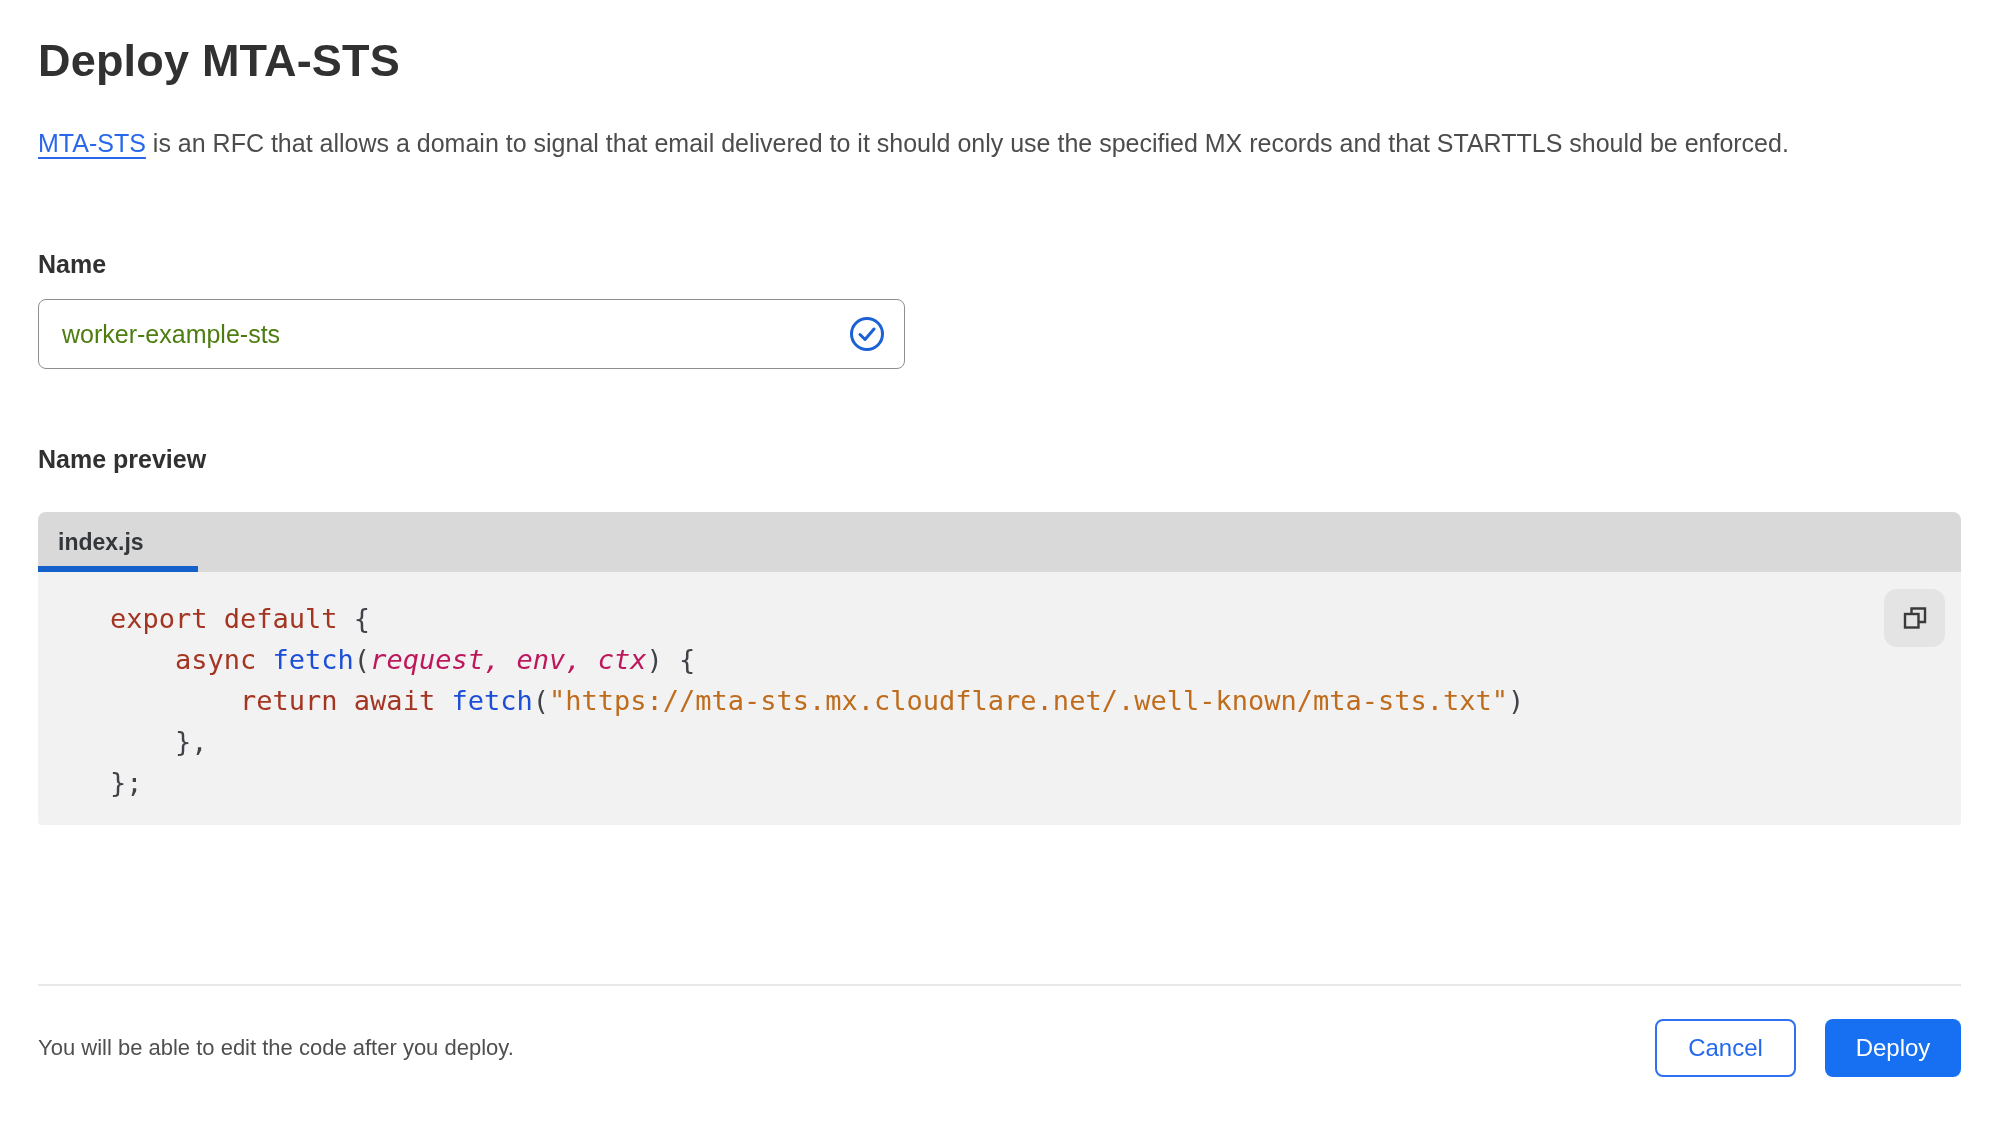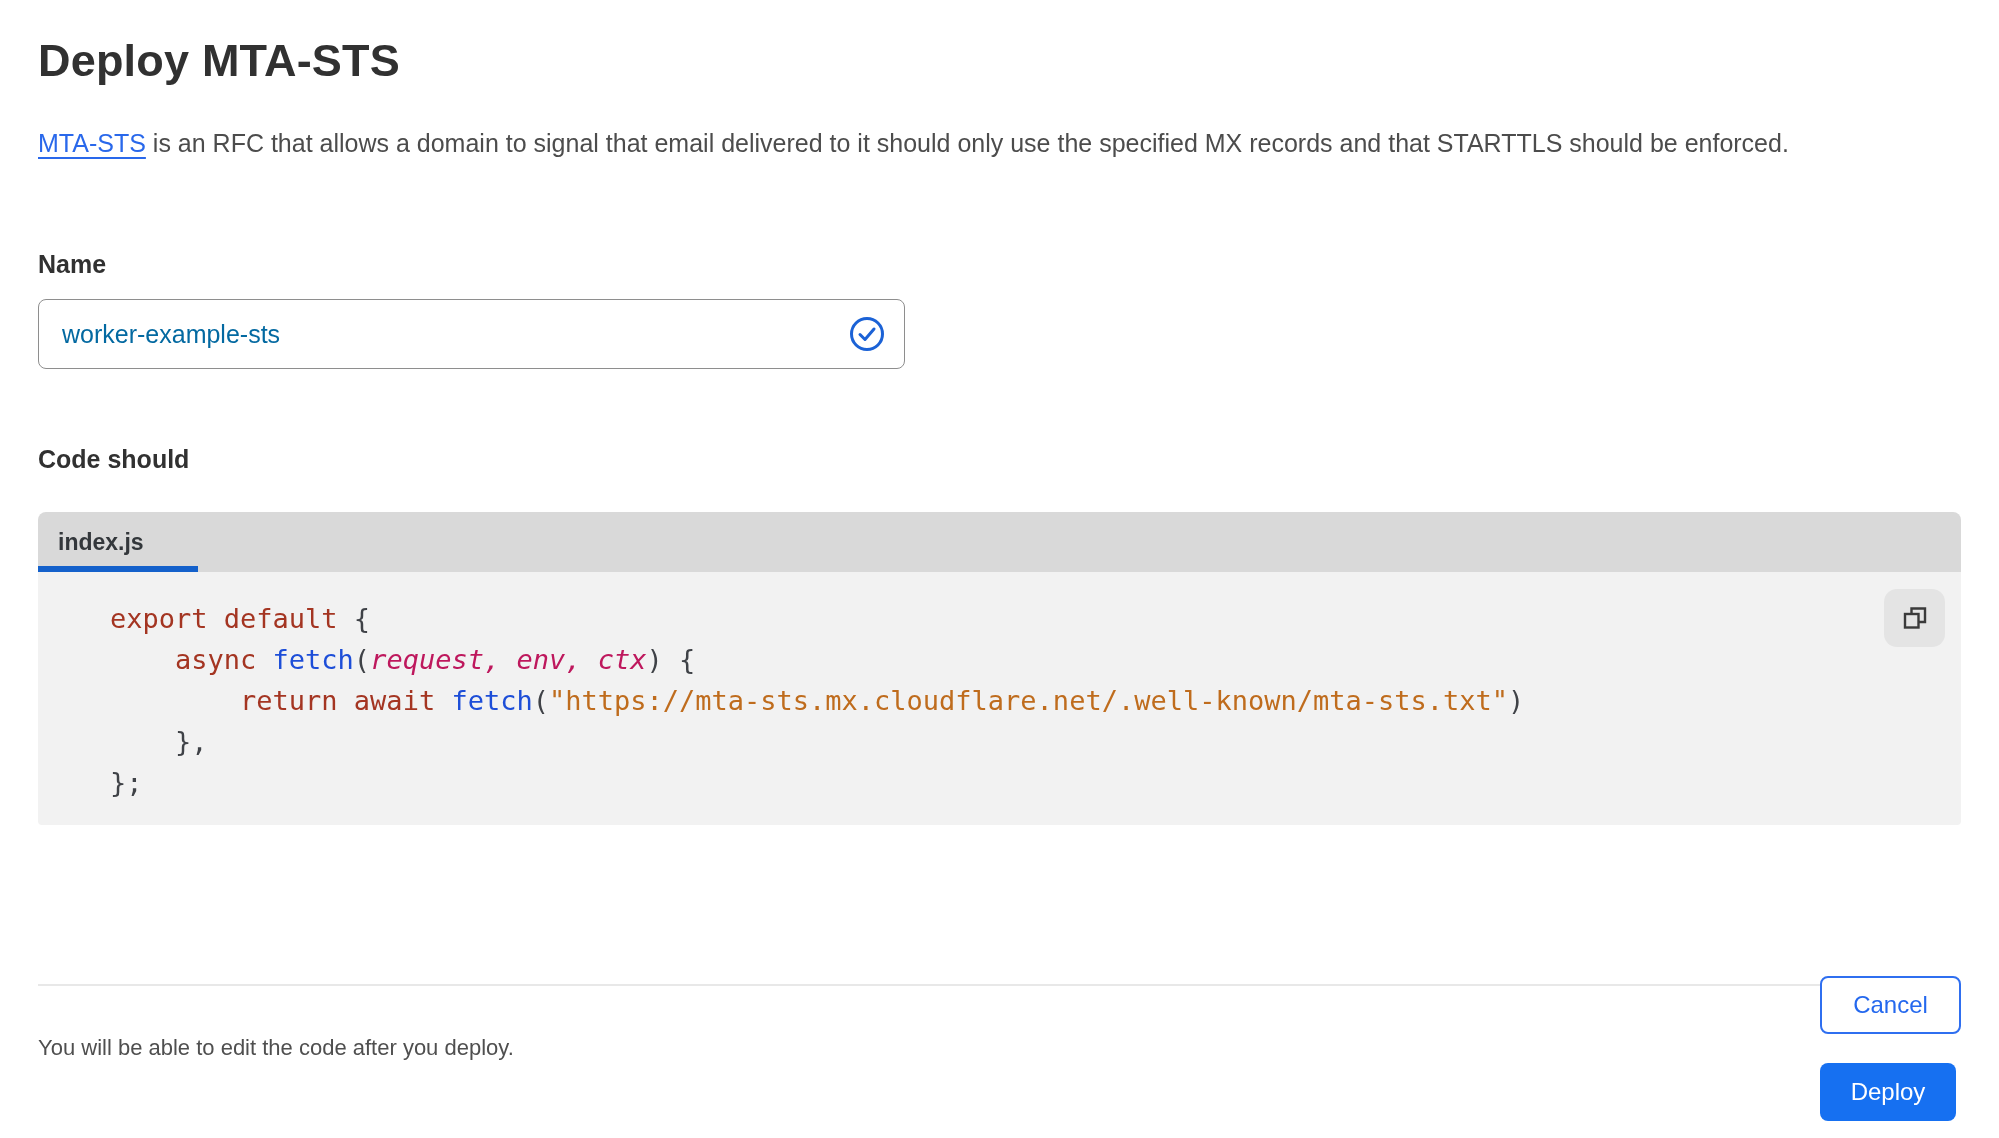--- a/index.html
+++ b/index.html
@@ -43,21 +43,21 @@
     width: 867px;
     height: 70px;
   }
   .name-input {
     width: 100%;
     height: 100%;
     border: 1px solid #8e8e8e;
     border-radius: 8px;
     font-family: "Liberation Sans", sans-serif;
     font-size: 25px;
-    color: #0369a1;
+    color: #4d7c0f;
     padding: 0 70px 0 23px;
     outline: none;
     background: #ffffff;
   }
   .valid-icon {
     position: absolute;
     right: 20px;
     top: 50%;
     transform: translateY(-50%);
     width: 36px;
@@ -147,21 +147,21 @@
     top: 1019px;
     height: 58px;
     display: flex;
     align-items: center;
     justify-content: space-between;
   }
   .footer-note {
     font-size: 22px;
     color: #4f4f4f;
   }
-  .footer-actions { display: flex; gap: 29px; flex-direction: column; }
+  .footer-actions { display: flex; gap: 29px; }
   .btn {
     height: 58px;
     border-radius: 8px;
     font-family: "Liberation Sans", sans-serif;
     font-size: 24px;
     display: inline-flex;
     align-items: center;
     justify-content: center;
     cursor: pointer;
   }
@@ -190,21 +190,21 @@
   <div class="field-label">Name</div>
 
   <div class="input-wrap">
     <input class="name-input" type="text" value="worker-example-sts" style="">
     <svg class="valid-icon" viewBox="0 0 36 36">
       <circle cx="18" cy="18" r="15.5" fill="none" stroke="#1b62d6" stroke-width="3"></circle>
       <path d="M11 18.5 L16 23.5 L25 13" fill="none" stroke="#1b62d6" stroke-width="3" stroke-linecap="round" stroke-linejoin="round"></path>
     </svg>
   </div>
 
-  <div class="field-label code-label">Code should</div>
+  <div class="field-label code-label">Name preview</div>
 
   <div class="code-card">
     <div class="tab-bar">
       <div class="tab active">
         <span>index.js</span>
       </div>
     </div>
     <div class="code-area">
       <pre class="code-block"><div class="code-line"><span class="tok-keyword">export</span><span class="tok-plain"> </span><span class="tok-keyword">default</span><span class="tok-plain"> {</span></div><div class="code-line"><span class="tok-plain">    </span><span class="tok-keyword">async</span><span class="tok-plain"> </span><span class="tok-func">fetch</span><span class="tok-plain">(</span><span class="tok-param">request, env, ctx</span><span class="tok-plain">) {</span></div><div class="code-line"><span class="tok-plain">        </span><span class="tok-keyword">return</span><span class="tok-plain"> </span><span class="tok-keyword">await</span><span class="tok-plain"> </span><span class="tok-func">fetch</span><span class="tok-plain">(</span><span class="tok-string">"https://mta-sts.mx.cloudflare.net/.well-known/mta-sts.txt"</span><span class="tok-plain">)</span></div><div class="code-line"><span class="tok-plain">    },</span></div><div class="code-line"><span class="tok-plain">};</span></div></pre>
       <button class="copy-button">

